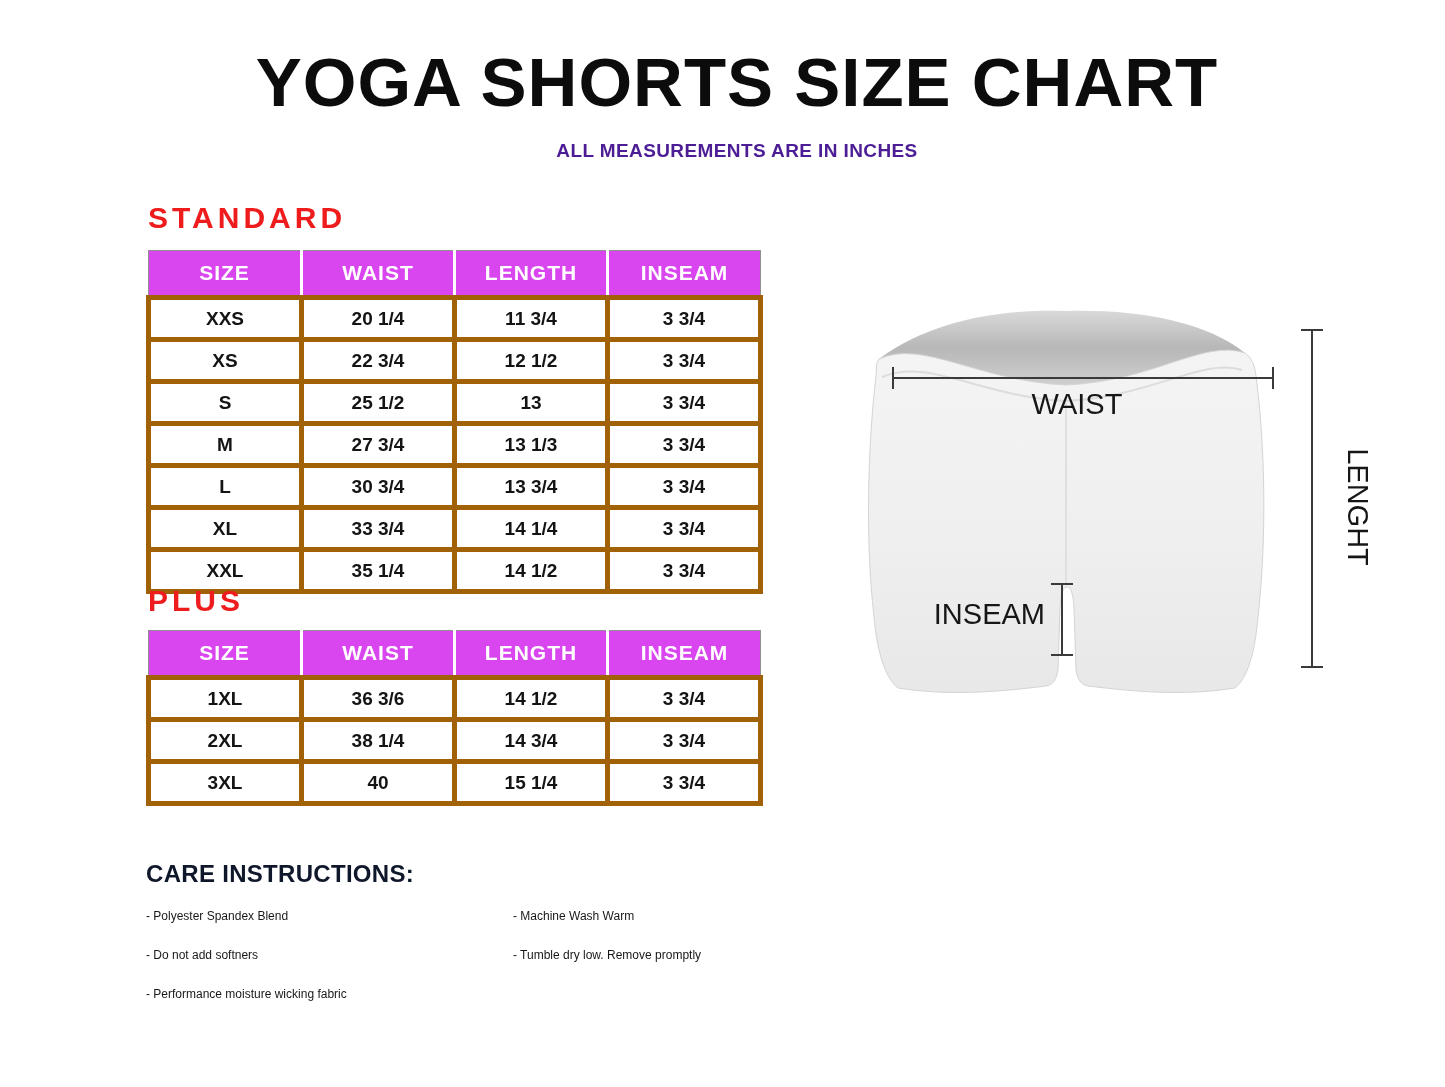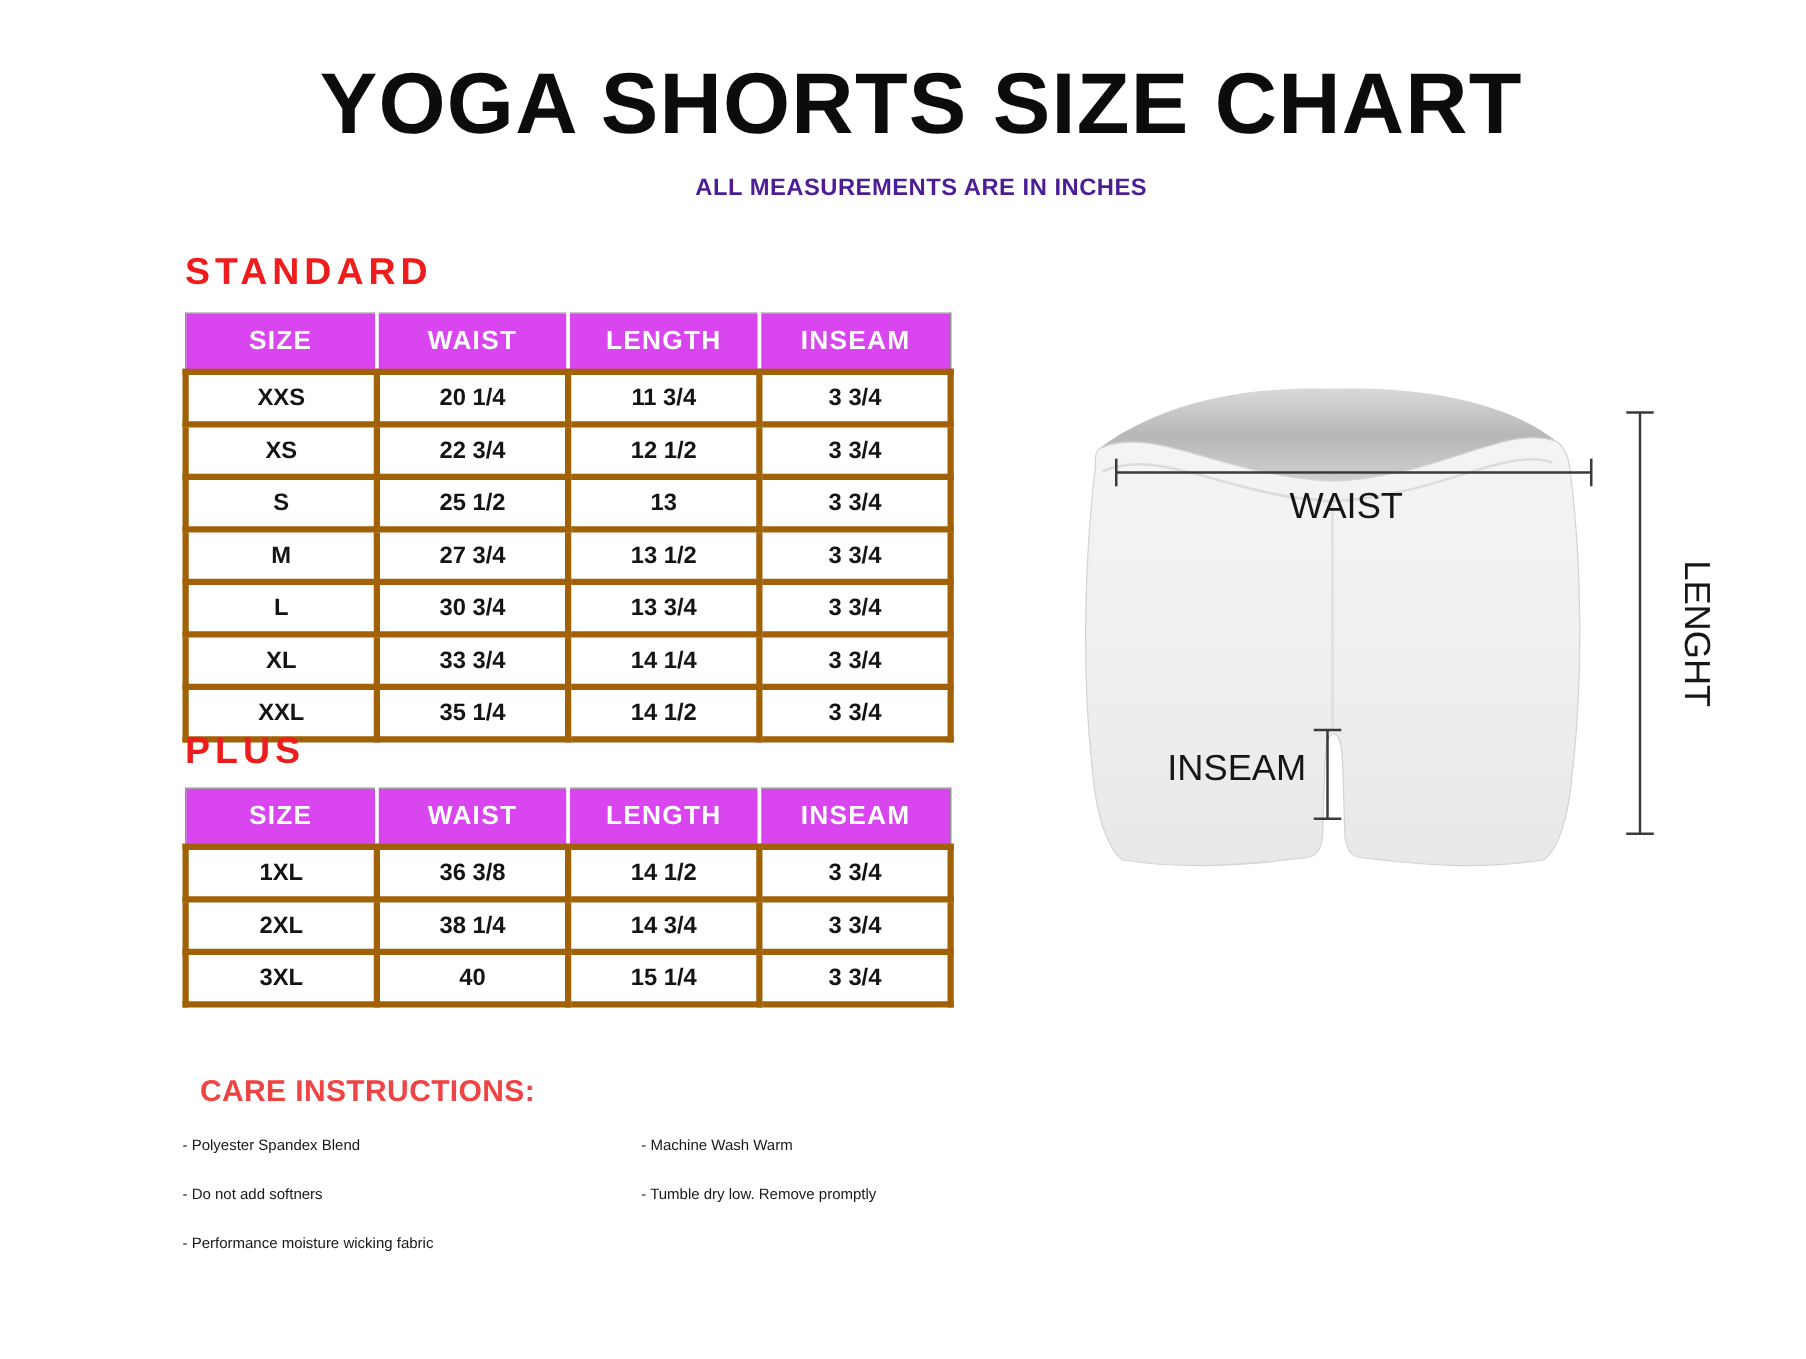--- a/index.html
+++ b/index.html
@@ -34,21 +34,21 @@
     border-right:3px solid #ffffff;border-bottom:2px solid #ffffff;
   }
   table.size-table th:last-child{border-right:none;}
   table.size-table td{
     height:35px;text-align:center;vertical-align:middle;
     font-size:19px;font-weight:700;color:#141414;
     border:5px solid #a16207;background:#ffffff;
   }
   .care-heading{
     position:absolute;left:146px;top:860px;
-    font-size:24px;font-weight:800;color:#ef4444;letter-spacing:.3px;margin-left:14px;
+    font-size:24px;font-weight:800;color:#0f172a;letter-spacing:.3px;
   }
   .care-col{position:absolute;top:906px;font-size:12px;font-weight:400;color:#181818;}
   .care-col .care-item{margin-bottom:18px;line-height:21px;white-space:nowrap;}
   .care-col.left{left:146px;}
   .care-col.right{left:513px;}
   .diagram{position:absolute;left:855px;top:295px;width:540px;height:420px;}
   .diagram svg{display:block;}
   .measure{stroke:#3a3a3a;stroke-width:2;fill:none;}
   .diagram text{
     font-family:"Liberation Sans",sans-serif;font-size:29px;fill:#161616;font-weight:400;
@@ -88,21 +88,21 @@
       </tr>
       <tr>
         <td>S</td>
         <td>25 1/2</td>
         <td>13</td>
         <td>3 3/4</td>
       </tr>
       <tr>
         <td>M</td>
         <td>27 3/4</td>
-        <td>13 1/2</td>
+        <td>13 1/3</td>
         <td>3 3/4</td>
       </tr>
       <tr>
         <td>L</td>
         <td>30 3/4</td>
         <td>13 3/4</td>
         <td>3 3/4</td>
       </tr>
       <tr>
         <td>XL</td>
@@ -126,21 +126,21 @@
       <tr>
         <th>SIZE</th>
         <th>WAIST</th>
         <th>LENGTH</th>
         <th>INSEAM</th>
       </tr>
     </thead>
     <tbody>
       <tr>
         <td>1XL</td>
-        <td>36 3/8</td>
+        <td>36 3/6</td>
         <td>14 1/2</td>
         <td>3 3/4</td>
       </tr>
       <tr>
         <td>2XL</td>
         <td>38 1/4</td>
         <td>14 3/4</td>
         <td>3 3/4</td>
       </tr>
       <tr>

